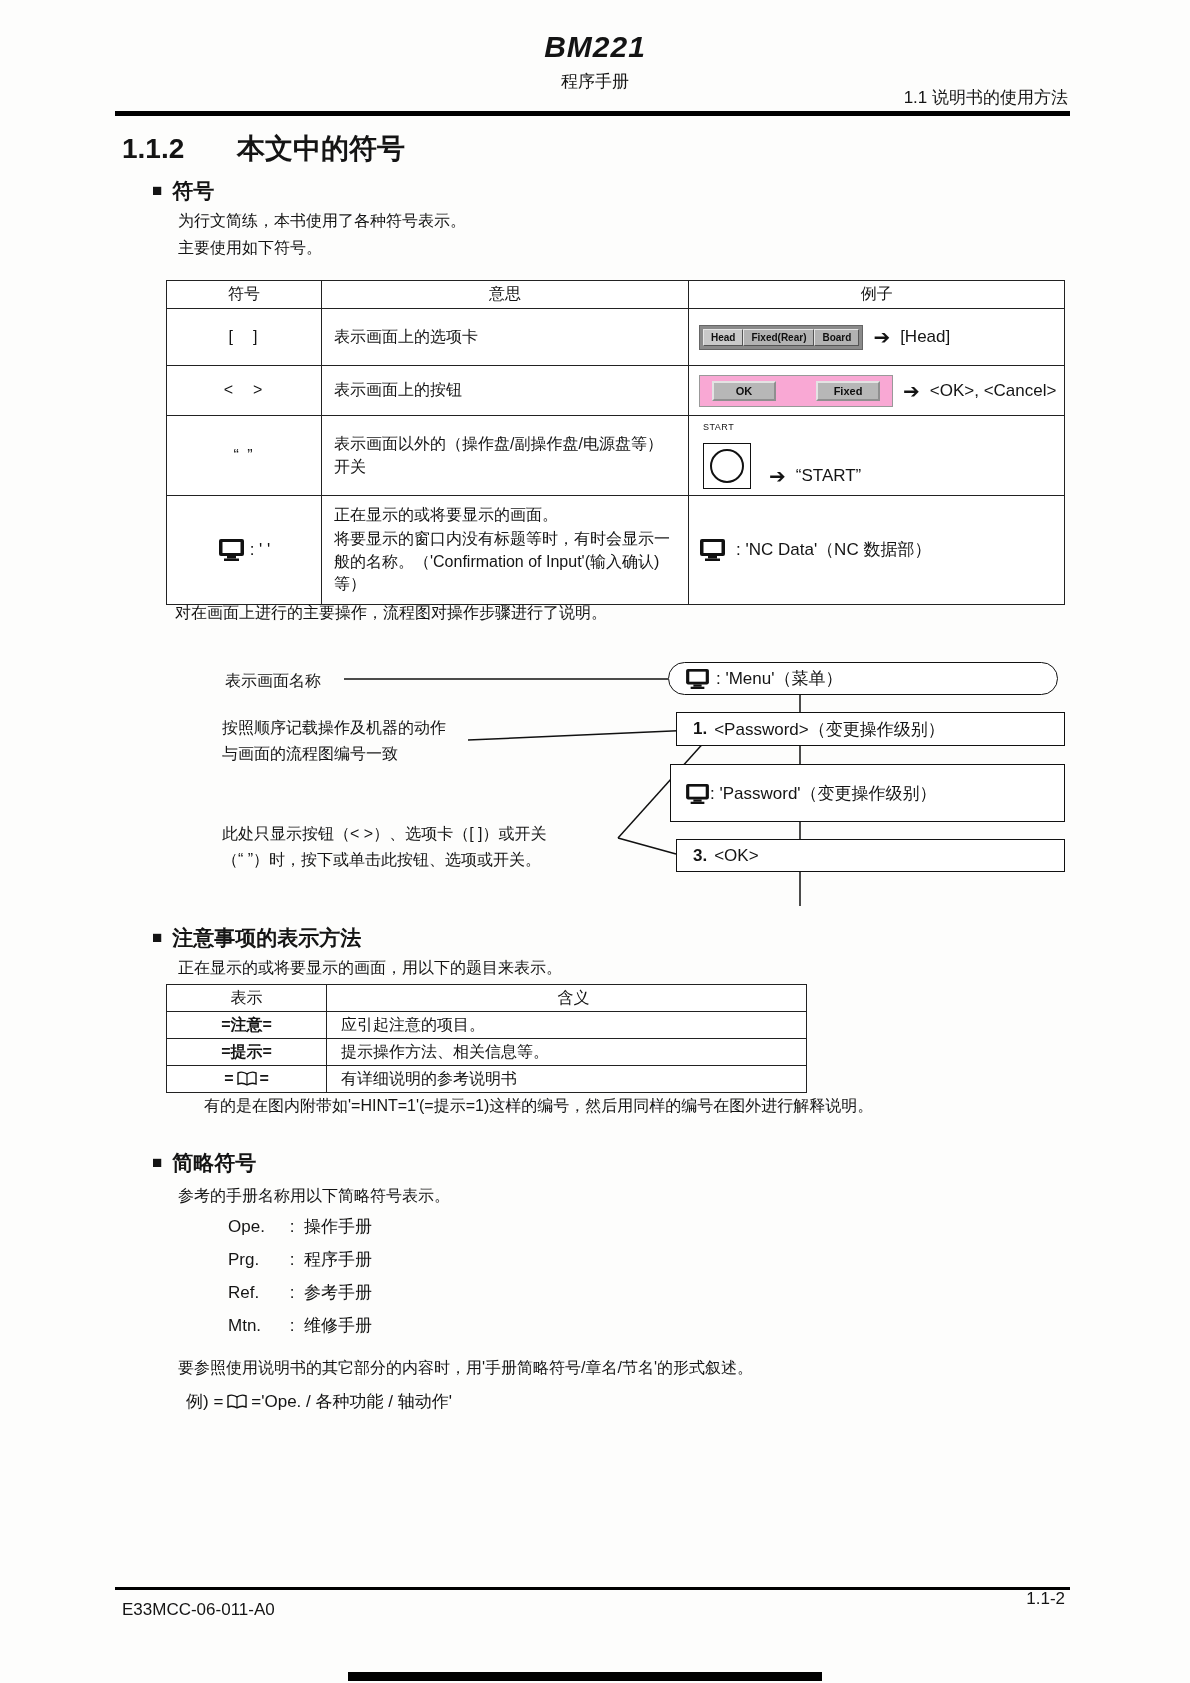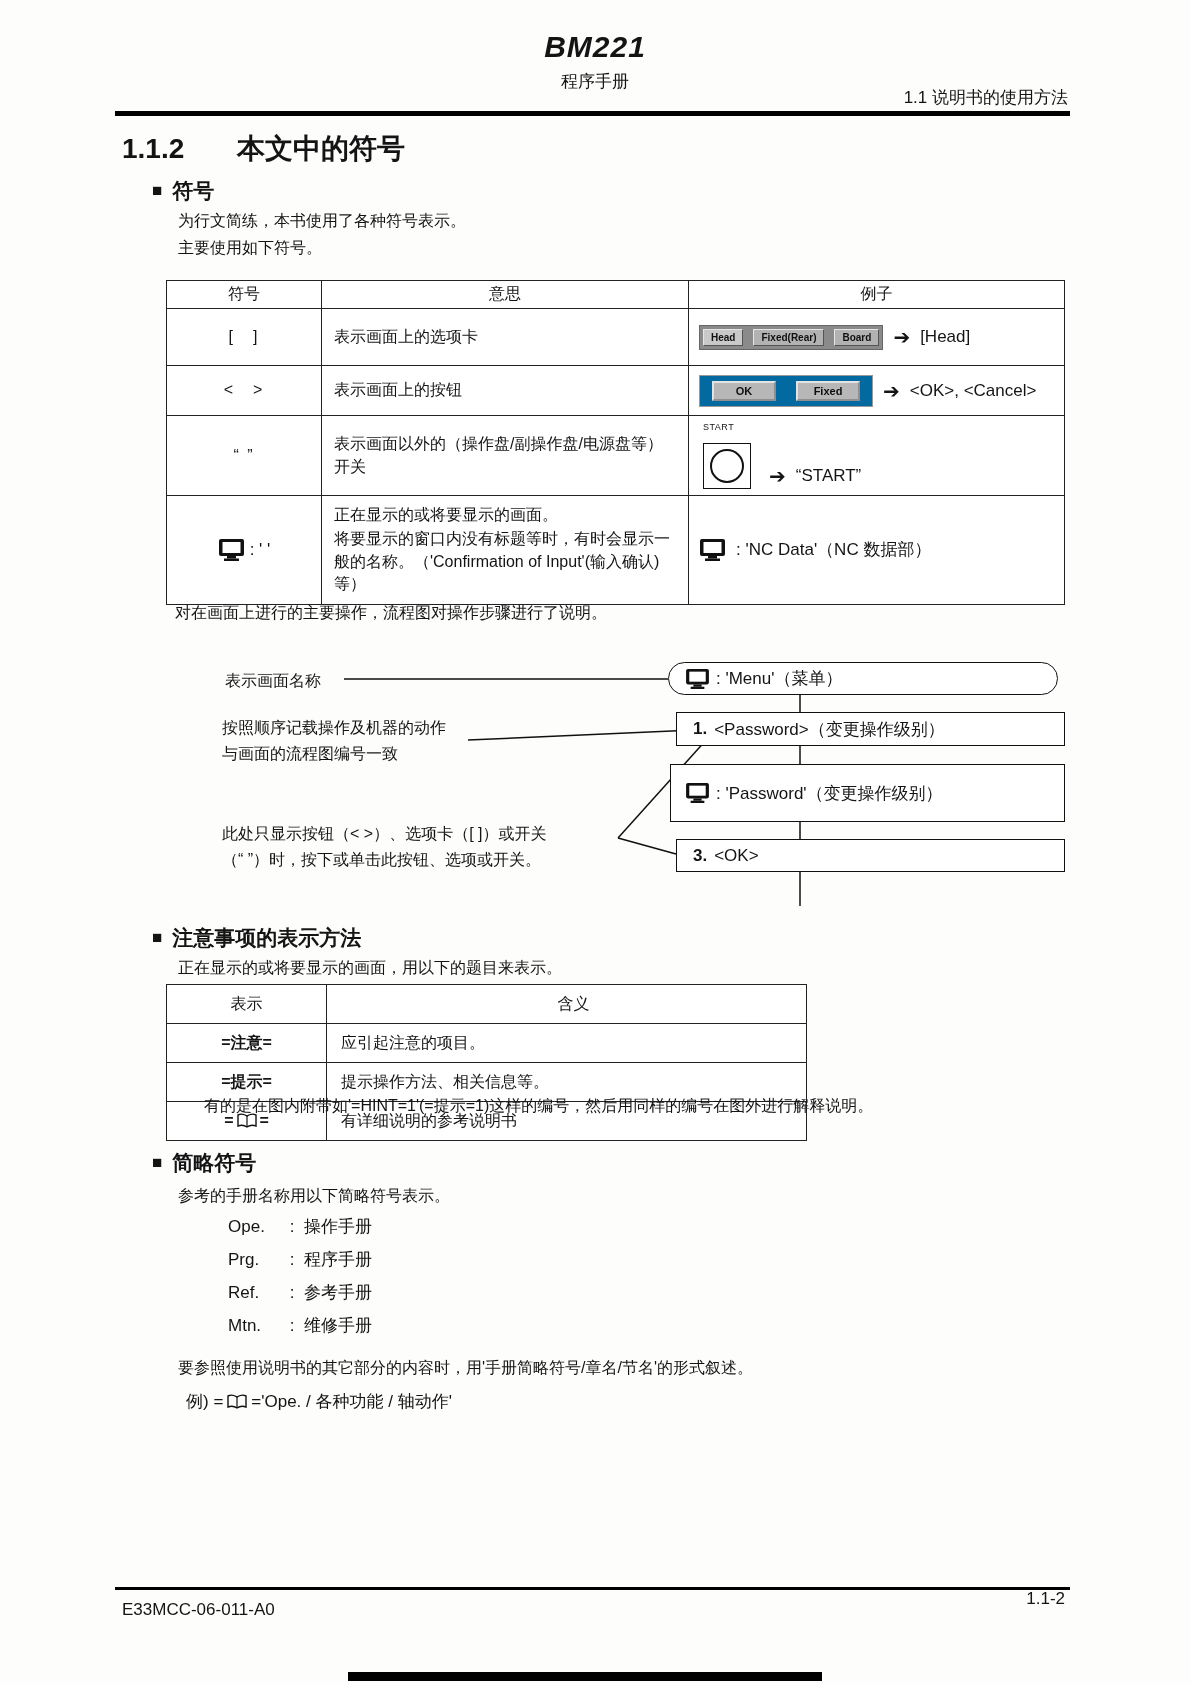--- a/index.html
+++ b/index.html
@@ -41,27 +41,27 @@
   .tbl1 tr.r4 td { height:92px; }
   .sym-cell { text-align:center; font-size:19px; letter-spacing:2px; }
   .mean-cell { padding:8px 10px 8px 12px; line-height:1.4; }
   .ex-cell { padding:6px 8px 6px 10px; font-size:17px; }
   .ex-row { display:flex; align-items:center; gap:10px; }
   .arrow { font-size:20px; font-weight:bold; line-height:1; }
   .ex-label { font-size:17px; white-space:nowrap; }
   .sym-flex { display:flex; align-items:center; justify-content:center; gap:5px; font-size:17px; letter-spacing:normal; }
 
   
-  .tabstrip { display:inline-flex; align-items:center; background:#8a8a8a; border:1px solid #666; padding:3px; gap:10px; }
+  .tabstrip { display:inline-flex; align-items:center; background:#8a8a8a; border:1px solid #666; padding:3px; gap:0; }
   .tab { background:#b2b2b2; border:1px solid; border-color:#e6e6e6 #545454 #545454 #e6e6e6;
          font-size:10px; font-weight:bold; color:#101010; padding:2px 7px; white-space:nowrap; }
   .tab-a { background:#c9c9c9; }
 
   
-  .btnstrip { display:inline-flex; align-items:center; background:#0369a1; border:1px solid #999; padding:5px 12px; gap:20px; }
+  .btnstrip { display:inline-flex; align-items:center; background:#f9a8d4; border:1px solid #999; padding:5px 12px; gap:40px; }
   .win-btn { display:inline-block; min-width:64px; text-align:center; font-size:11px; font-weight:bold;
              background:#b7b7b7; border:2px outset #e3e3e3; padding:2px 6px; color:#0e0e0e; }
 
   
   .ex-start { display:flex; align-items:flex-end; gap:18px; }
   .start-wrap { display:inline-flex; flex-direction:column; align-items:flex-start; margin-left:4px; }
   .start-label { font-size:9px; letter-spacing:.5px; margin-bottom:11px; }
   .start-box { width:48px; height:46px; border:1.5px solid #111; background:#fff;
                display:flex; align-items:center; justify-content:center; }
   .start-circle { width:34px; height:34px; border:2px solid #111; border-radius:50%; }
@@ -77,29 +77,29 @@
   .l-screen { top:73px; left:225px; }
   .l-order  { top:120px; left:222px;font-family:Liberation Serif, serif; }
   .l-press  { top:226px; left:222px; }
   .stadium { position:absolute; top:67px; left:668px; width:390px; height:33px;
     border:1.5px solid #111; border-radius:17px; background:#fff;
     display:flex; align-items:center; gap:6px; padding-left:16px; font-size:17px; }
   .fbox { position:absolute; border:1.2px solid #111; background:#fff; font-size:17px; }
   .box1 { top:117px; left:676px; width:389px; height:34px; display:flex; align-items:center; padding-left:16px; }
   .box2 { top:169px; left:670px; width:395px; height:58px; display:flex; flex-direction:column;
           justify-content:center; gap:3px; padding-left:14px; }
-  .box2 .line1 { display:flex; align-items:flex-start; gap:6px; }
+  .box2 .line1 { display:flex; align-items:center; }
   .box2 .line2 { padding-left:8px; }
   .box3 { top:244px; left:676px; width:389px; height:33px; display:flex; align-items:center; padding-left:16px; }
   .stepnum { font-weight:bold; margin-right:7px; }
 
   
   .notes-intro { top:958px; left:178px; }
   .tbl2 { position:absolute; top:984px; left:166px; border-collapse:collapse; background:#fff; }
-  .tbl2 th, .tbl2 td { border:1px solid #222; font-size:16px; height:39px; font-weight:normal; }
+  .tbl2 th, .tbl2 td { border:1px solid #222; font-size:16px; height:27px; font-weight:normal; }
   .tbl2 .nc1 { width:160px; text-align:center; }
   .tbl2 .nc2 { width:480px; padding-left:14px; }
   .tbl2 td.nc1 { font-weight:bold; }
   .book-cell { display:flex; align-items:center; justify-content:center; gap:2px; font-weight:bold; }
   .notes-footnote { top:1096px; left:204px; }
 
   
   .abbr-intro { top:1186px; left:178px; }
   .abbr-list { position:absolute; top:1210px; left:228px; font-size:17px; }
   .abbr-row { height:33px; display:flex; align-items:center; }

